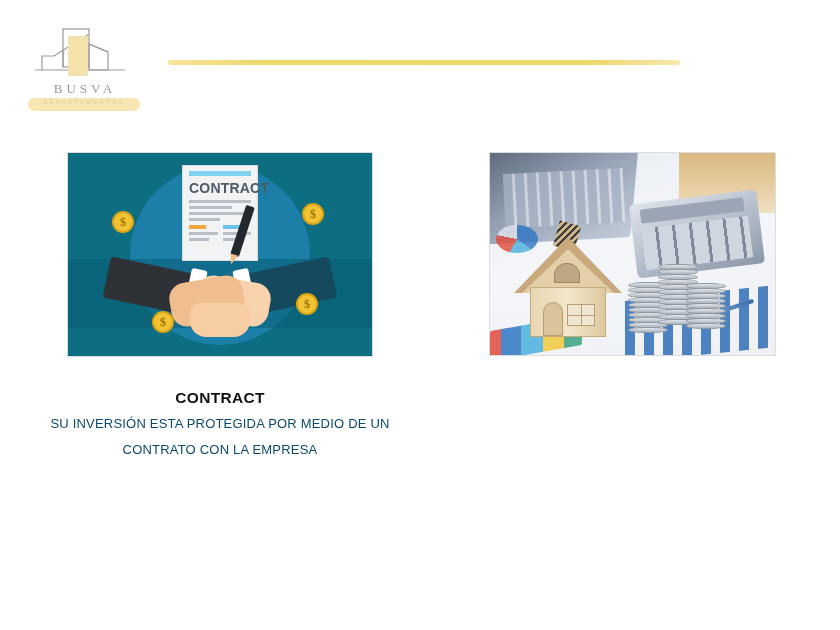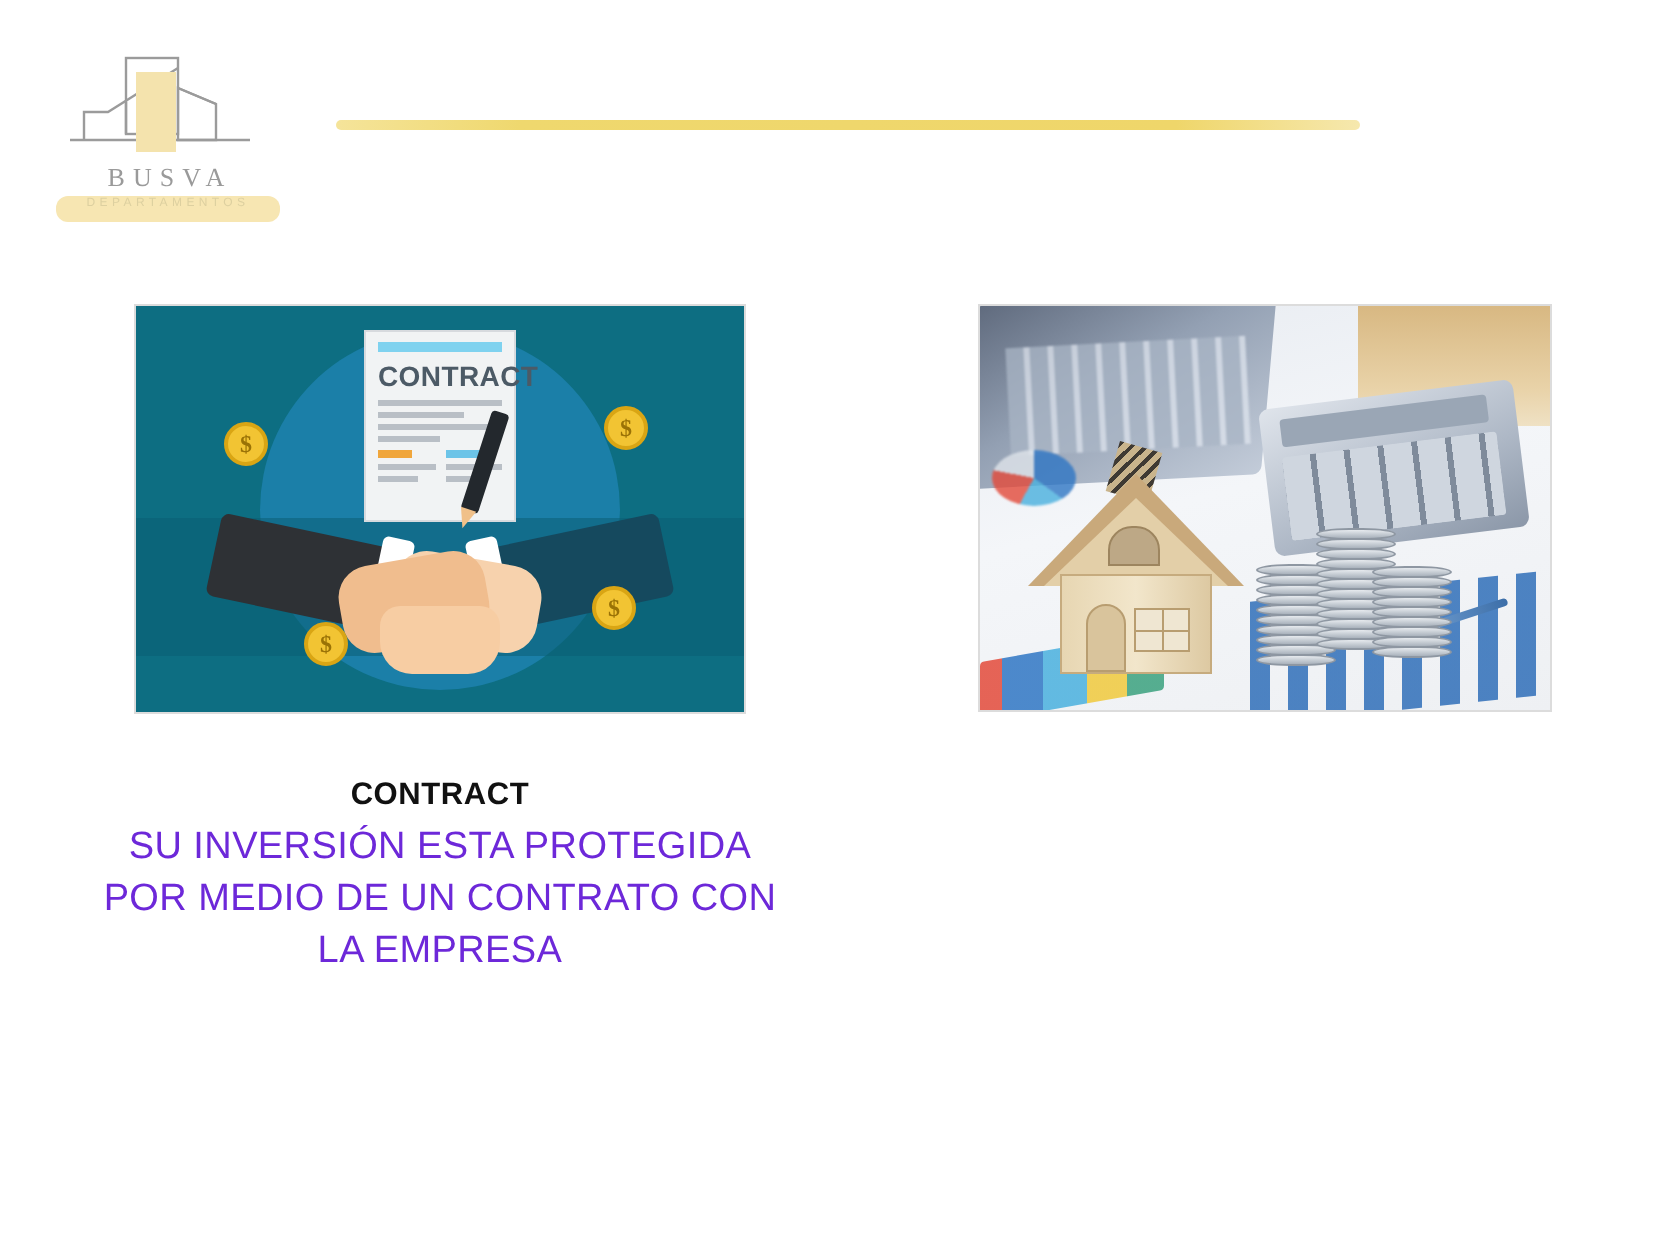--- a/index.html
+++ b/index.html
@@ -111,25 +111,25 @@
     text-align: center;
   }
   .caption-title {
     font-size: 15.5px;
     font-weight: bold;
     letter-spacing: 0.3px;
     line-height: 26px;
     color: #111;
   }
   .caption-body {
-    font-size: 19px;
+    font-size: 13px;
     font-weight: 400;
     letter-spacing: 0.2px;
     line-height: 26px;
-    color: #6d28d9;
+    color: #0c4a6e;
   }
 
   
   .illus { position: absolute; inset: 0; background: #0d6e82; }
   .illus-circle {
     position: absolute;
     left: 50%;
     top: 50%;
     width: 180px;
     height: 180px;

